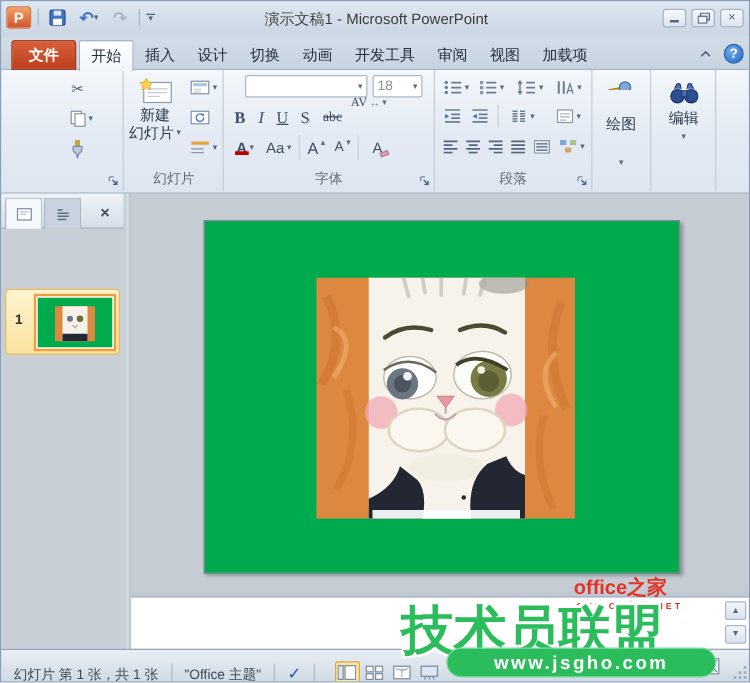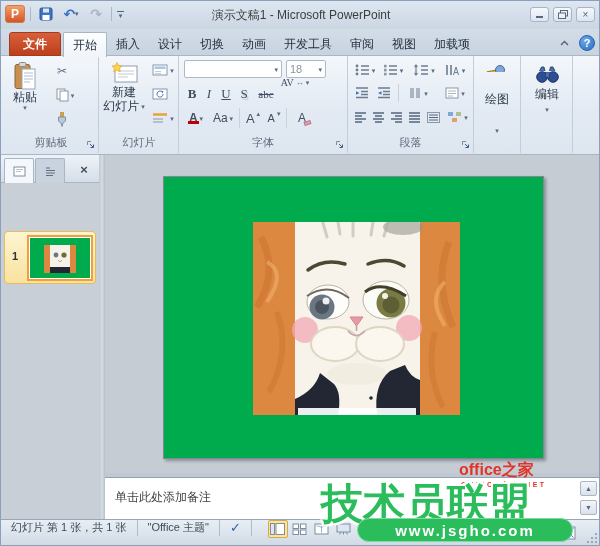--- a/index.html
+++ b/index.html
@@ -50,21 +50,21 @@
   .rgroup{position:absolute;top:0;height:97px;border-right:1px solid #c3cdd9;}
   .glabel{position:absolute;left:0;right:0;bottom:3px;text-align:center;font-size:11px;color:#60embed6b7a;color:#606b7a;}
   .launcher{position:absolute;right:2px;bottom:3px;width:11px;height:11px;display:flex;align-items:center;justify-content:center;}
   .bigbtn{position:absolute;display:flex;flex-direction:column;align-items:center;
     border:1px solid transparent;border-radius:2px;font-size:12px;color:#2c3a4c;}
   .bigbtn .lbl{line-height:14px;}
   .rbtn{position:absolute;display:flex;align-items:center;justify-content:center;gap:2px;
     border:1px solid transparent;border-radius:2px;color:#3f4f63;}
   .dd{font-size:7px;color:#5a6a7e;line-height:1;}
   .combo{position:absolute;height:18px;background:#fff;border:1px solid #aeb9c6;border-radius:2px;
-    display:flex;align-items:center;font-size:11px;color:#8b959f;padding:0 3px;}
+    display:flex;align-items:center;font-size:11px;color:#8b959f;padding:0 3px;margin-left:12px;}
   .combo .dd{margin-left:auto;}
   .serif{font-family:"Liberation Serif","DejaVu Serif",serif;}
   .vsep-r{position:absolute;width:1px;background:#c9d2dd;}
   .colorbar{position:absolute;left:3px;bottom:3px;width:11px;height:3px;background:#c00000;}
   .eraser{position:absolute;right:1px;bottom:2px;width:7px;height:4px;background:#e8a0b4;border:1px solid #b87d92;transform:rotate(-20deg);}
 
   
   .leftpanel{position:absolute;left:0;top:154px;width:98px;height:364px;background:#c9cfd6;}
   .panel-tabs{position:absolute;left:0;top:0;width:98px;height:28px;
     background:linear-gradient(#eef3f8,#d5dee8);border-bottom:1px solid #aab6c4;}
@@ -89,21 +89,21 @@
   .notes-split{position:absolute;left:104px;top:472px;width:496px;height:4px;background:#c0c9d3;}
   .notes{position:absolute;left:104px;top:476px;width:496px;height:42px;background:#fff;border-top:1px solid #93a2b3;}
   .notes-text{position:absolute;left:10px;top:11px;font-size:12px;color:#3f3f3f;}
   .nscroll-btn{position:absolute;right:4px;width:17px;height:15px;border:1px solid #aab6c4;border-radius:2px;
     background:linear-gradient(#f3f6fa,#d9e2ec);display:flex;align-items:center;justify-content:center;
     font-size:7px;color:#5a6a7e;}
 
   
   .statusbar{position:absolute;left:0;top:518px;width:600px;height:28px;
     background:linear-gradient(#e8eef5,#cfd9e4);border-top:1px solid #98a6b8;
-    display:flex;align-items:flex-start;font-size:11px;color:#404a56;}
+    display:flex;align-items:flex-end;font-size:11px;color:#404a56;}
   .sb-item{padding:0 10px;white-space:nowrap;}
   .sb-sep{width:1px;height:16px;background:#aebbca;}
   .viewbtns{display:flex;gap:2px;margin-left:16px;}
   .vbtn{width:20px;height:18px;display:flex;align-items:center;justify-content:center;border-radius:2px;
     border:1px solid transparent;}
   .vbtn.active{background:#fbe4a0;border-color:#d7a94a;}
   .spell{color:#2f5fae;font-weight:bold;font-size:13px;}
   .fitbtn{position:absolute;right:22px;top:524px;width:16px;height:16px;display:flex;align-items:center;justify-content:center;}
   .grip{position:absolute;right:2px;bottom:2px;width:12px;height:12px;}
   .grip i{position:absolute;width:2px;height:2px;background:#9aa8b8;}
@@ -181,47 +181,36 @@
             <path d="M1 5 4.5 1.5 8 5" stroke="#51627a" fill="none" stroke-width="1.4"></path>
           </svg>
       </span>
       <span class="helpbtn">?</span>
     </div>
   </div>
 
   <div class="ribbon">
 
     <div class="rgroup" style="left:3px;width:95px;">
-      <div class="bigbtn" style="left:4px;top:3px;width:34px;height:76px;">
-        <svg width="22" height="28" style="margin-top:2px">
-            <rect x="1" y="2.5" width="15" height="24" rx="2" fill="#c98f4e" stroke="#8a6538"></rect>
-            <rect x="5" y="0.5" width="7" height="4" rx="1.5" fill="#d8d8d8" stroke="#8b8b8b"></rect>
-            <rect x="8" y="7" width="13" height="20" fill="#fff" stroke="#9aa7b5"></rect>
-            <path d="M10 11h9M10 14h9M10 17h9M10 20h6" stroke="#b0bcc9"></path>
-          </svg>
-        <span class="lbl">粘贴</span>
-        <span class="dd">▾</span>
-      </div>
       <div class="rbtn" style="left:46px;top:5px;width:24px;height:20px;font-size:12px;color:#5a6c84;">
         <span>✂</span>
       </div>
       <div class="rbtn" style="left:46px;top:29px;width:30px;height:20px;">
         <svg width="13" height="14">
             <rect x="1" y="1" width="8" height="10" fill="#fff" stroke="#8a97a8"></rect>
             <rect x="4" y="3" width="8" height="10" fill="#fff" stroke="#8a97a8"></rect>
           </svg>
         <span class="dd">▾</span>
       </div>
       <div class="rbtn" style="left:46px;top:53px;width:24px;height:20px;">
         <svg width="12" height="15">
             <rect x="4" y="0" width="4" height="5" fill="#c8a24a"></rect>
             <path d="M2.5 5h7v3c0 2-1.5 2-2.5 3l-1 3.5L5 11c-1-1-2.5-1-2.5-3z" fill="#b9c8dd" stroke="#7e90a8"></path>
           </svg>
       </div>
-      <div class="glabel">剪贴板</div>
       <div class="launcher">
         <svg width="9" height="9">
             <path d="M1.5 1.5h3.5M1.5 1.5v3.5" stroke="#7e8da0" fill="none"></path>
             <path d="M4 4l3 3M7.5 4.5V7.5H4.5" stroke="#3f5e85" fill="none"></path>
           </svg>
       </div>
     </div>
 
     <div class="rgroup" style="left:99px;width:79px;">
       <div class="bigbtn" style="left:2px;top:3px;width:44px;height:76px;">
@@ -511,21 +500,20 @@
           <circle cx="75" cy="168" r="2.2" fill="#232733"></circle>
           <circle cx="118" cy="176" r="1.8" fill="#232733"></circle>
           <rect x="45" y="186" width="118" height="7" fill="#ffffff" opacity=".92"></rect>
         </svg>
       </div>
     </div>
   </div>
 
   <div class="notes-split"></div>
   <div class="notes">
-    <div class="notes-text">单击此处添加备注</div>
     <div class="nscroll-btn" style="top:3px;">
       <span>▲</span>
     </div>
     <div class="nscroll-btn" style="top:22px;">
       <span>▼</span>
     </div>
   </div>
 
   <div class="statusbar">
     <span class="sb-item">幻灯片 第 1 张，共 1 张</span>

